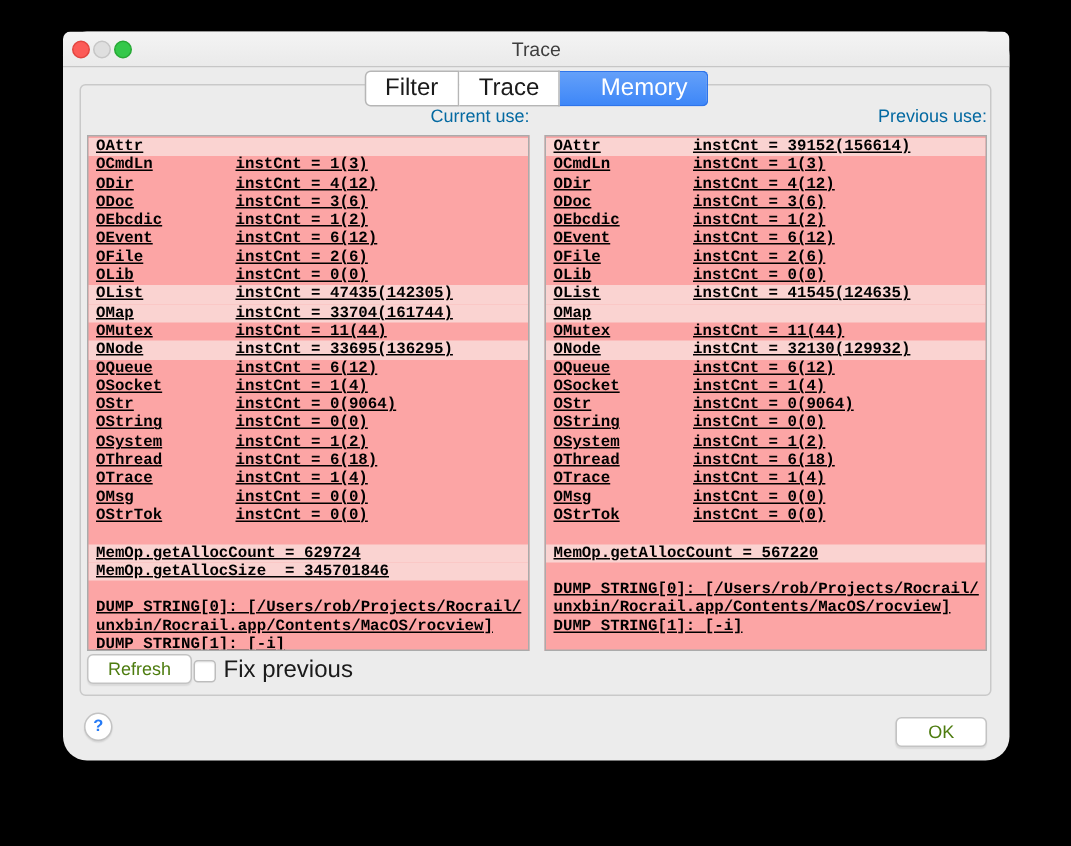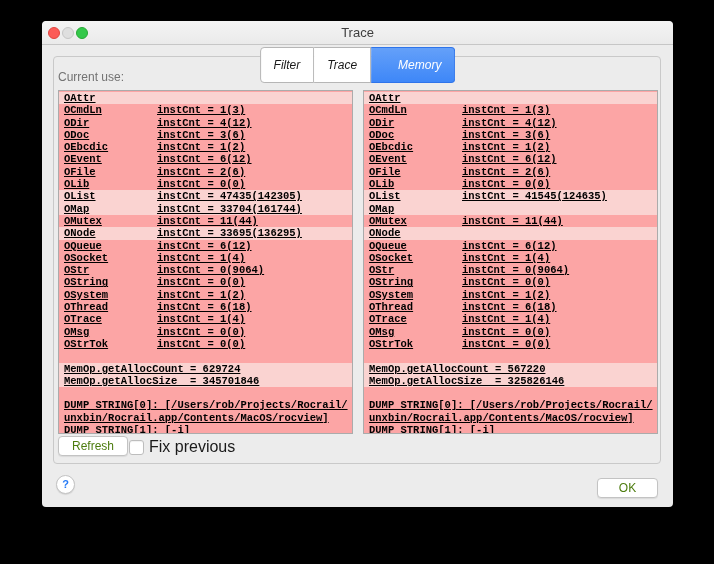--- a/index.html
+++ b/index.html
@@ -5,21 +5,21 @@
   html,body{margin:0;padding:0;}
   body{
     width:714px;height:564px;background:#000;
     font-family:"Liberation Sans", sans-serif;
     position:relative;overflow:hidden;
     -webkit-font-smoothing:antialiased;
   }
   .window{
     position:absolute;left:42px;top:21px;width:631px;height:486px;
     background:var(--window_bg,#ececec);
-    border-radius:4px;
+    border-radius:16px;
     box-shadow:0 12px 28px rgba(0,0,0,.55), 0 0 1px rgba(0,0,0,.9);
   }
   
   .titlebar{
     position:absolute;left:0;top:0;right:0;height:23px;
     background:linear-gradient(180deg,#f4f4f4,#eaeaea);
     border-bottom:1px solid #c6c6c6;
     border-radius:5px 5px 0 0;
   }
   .titlebar .title{
@@ -30,40 +30,39 @@
   .light.close{left:6px;background:var(--close_light,#fc5b57);border:1px solid #e2453f;}
   .light.min{left:20px;background:var(--minimize_light,#dfdfdf);border:1px solid #c6c6c6;}
   .light.zoom{left:34px;background:var(--zoom_light,#34c84a);border:1px solid #27a935;}
   
   .tabs{
     position:absolute;top:26px;left:50%;transform:translateX(-50%);
     display:flex;z-index:3;
   }
   .seg{
     font-family:"Liberation Sans", sans-serif;
-    font-size:12px;color:#1a1a1a;background:#fff;
+    font-size:16px;color:#1a1a1a;background:#fff;
     border:1px solid #b6b6b6;border-left:none;
-    height:36px;line-height:18px;padding:0 13px;margin:0;
+    height:24px;line-height:18px;padding:0 13px;margin:0;
     cursor:default;
-    font-style:italic;
   }
   .seg:first-child{border-left:1px solid #b6b6b6;border-radius:4px 0 0 4px;}
   .seg:last-child{border-radius:0 4px 4px 0;padding-left:27px;}
   .seg.selected{
     background:linear-gradient(180deg,#64a0f9,var(--selected_tab,#3e87f8));
     border-color:#2e74ea;color:#fff;
   }
   
   .panel{
     position:absolute;left:11px;top:35px;width:606px;height:406px;
     border:1px solid #c9c9c9;border-radius:4px;background:var(--window_bg,#ececec);
   }
   .col-heading{
-    position:absolute;top:13px;width:295px;text-align:left;
-    font-size:12px;color:#737373;
+    position:absolute;top:13px;width:295px;text-align:right;
+    font-size:12px;color:#0369a1;
   }
   .col-heading.left{left:4px;}
   .col-heading.right{left:309px;}
   .listbox{
     position:absolute;top:33px;width:295px;height:344px;box-sizing:border-box;
     background:#fca5a5;border:1px solid #ababab;
     overflow:hidden;padding-top:1px;text-decoration:underline;
   }
   .listbox.left{left:4px;}
   .listbox.right{left:309px;}
@@ -286,20 +285,21 @@
           
           
           <span class="cell text">DUMP STRING[1]: [-i]</span>
         </div>
       </div>
 
     <div class="listbox right">
 
         <div class="row hl">
           <span class="cell name">OAttr</span>
+          <span class="cell value">instCnt = 39152(156614)</span>
           
         </div>
 
         <div class="row">
           <span class="cell name">OCmdLn</span>
           <span class="cell value">instCnt = 1(3)</span>
           
         </div>
 
         <div class="row">
@@ -350,20 +350,21 @@
         </div>
 
         <div class="row">
           <span class="cell name">OMutex</span>
           <span class="cell value">instCnt = 11(44)</span>
           
         </div>
 
         <div class="row hl">
           <span class="cell name">ONode</span>
+          <span class="cell value">instCnt = 32130(129932)</span>
           
         </div>
 
         <div class="row">
           <span class="cell name">OQueue</span>
           <span class="cell value">instCnt = 6(12)</span>
           
         </div>
 
         <div class="row">
@@ -419,25 +420,20 @@
           
           
         </div>
 
         <div class="row hl">
           
           
           <span class="cell text">MemOp.getAllocCount = 567220</span>
         </div>
 
-        <div class="row hl">
-          
-          
-          <span class="cell text">MemOp.getAllocSize  = 325826146</span>
-        </div>
 
         <div class="row">
           
           
           
         </div>
 
         <div class="row">
           
           

